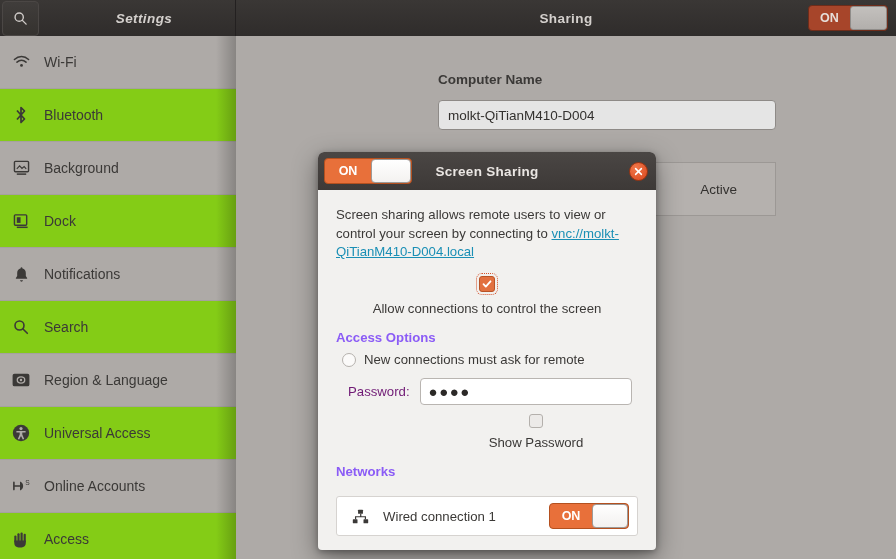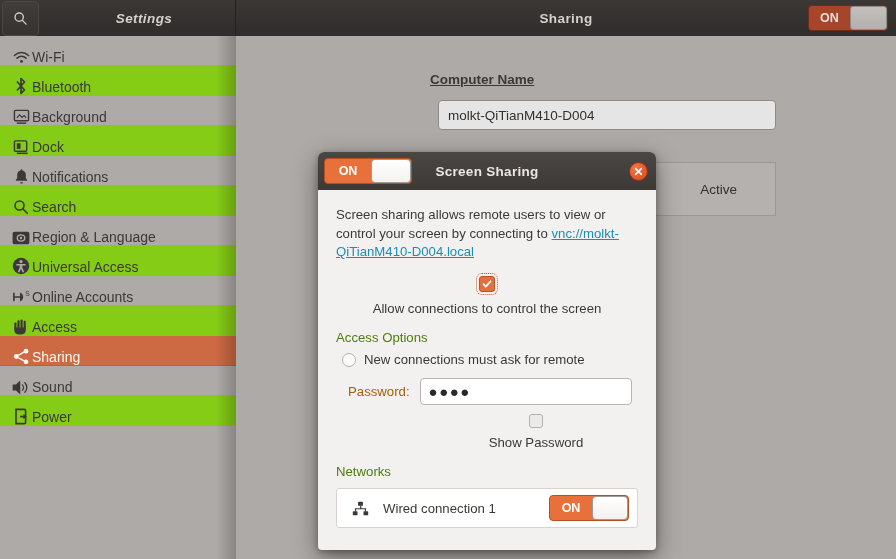--- a/index.html
+++ b/index.html
@@ -48,44 +48,44 @@
     border: 1px solid #8f8c89;
   }
 
   
   .sidebar {
     position: absolute; left: 0; top: 36px;
     width: 236px; height: 523px;
     background: #aeaaa7; overflow: hidden;
   }
   .sb-item {
-    height: 30px; display: flex; align-items: flex-end;
-    padding-left: 10px; 
+    height: 53px; display: flex; align-items: center;
+    padding-left: 10px; gap: 12px;
     border-bottom: 1px solid #a5a19e;
     color: #3b3937; font-size: 14px;
   }
   .sb-item.alt { background: #84cc16; }
   .sb-item.sel { background: #cd6a44; border-bottom-color: #c06038; }
   .sb-item.sel .sb-label { color: #fdf6f2; }
   .sb-ico { width: 22px; display: flex; justify-content: center; align-items: center; flex: 0 0 22px; }
   .sb-label { white-space: nowrap; }
   .sb-shadow {
     position: absolute; left: 216px; top: 36px; width: 20px; height: 523px;
     background: linear-gradient(to right, rgba(0,0,0,0), rgba(0,0,0,.22));
     pointer-events: none;
   }
 
   
   .main {
     position: absolute; left: 236px; top: 36px;
     width: 660px; height: 523px; background: #aeaaa7;
   }
   .cname-label {
-    position: absolute; left: 194px; top: 36px;
-    font-size: 13.5px; font-weight: bold; color: #3b3937; text-decoration: underline;
+    position: absolute; left: 202px; top: 36px;
+    font-size: 13.5px; font-weight: bold; color: #3b3937;
   }
   .cname-input {
     position: absolute; left: 202px; top: 64px;
     width: 338px; height: 30px;
     background: #e5e5e5; border: 1px solid #8e8a87; border-radius: 4px;
     font-size: 13.5px; color: #33312f; padding: 0 9px;
     display: flex; align-items: center;
   }
   .active-row {
     position: absolute; left: 202px; top: 126px;
@@ -140,51 +140,51 @@
 
   .chk-row { display: flex; align-items: center; gap: 9px; margin-top: 14px; flex-direction: column; }
   .chk-box {
     width: 16px; height: 16px; border-radius: 3px;
     background: #e2703f; border: 1px solid #b75327;
     display: flex; align-items: center; justify-content: center;
     outline: 1px dotted #d4522a; outline-offset: 2px;
   }
   .chk-lbl { font-size: 13.2px; color: #3b3937; }
 
-  .sec-title { font-size: 13.2px; font-weight: normal; color: #4d7c0f; margin-top: 14px; }
+  .sec-title { font-size: 13.2px; font-weight: bold; color: #8b5cf6; margin-top: 14px; }
 
   .radio-row { display: flex; align-items: center; gap: 8px; margin-top: 7px; padding-left: 6px; }
   .radio {
     width: 14px; height: 14px; border-radius: 50%;
     background: #fbfaf9; border: 1px solid #b5b1ad; flex: 0 0 14px;
   }
   .radio.on {
     background: #e2703f; border-color: #b04f23;
     display: flex; align-items: center; justify-content: center;
   }
   .radio.on::after { content: ""; width: 5px; height: 5px; border-radius: 50%; background: #fff; }
   .radio-lbl { font-size: 13.2px; color: #3b3937; }
 
   .pw-row { display: flex; align-items: center; gap: 10px; margin-top: 11px; padding-left: 12px; }
-  .pw-lbl { font-size: 13.2px; color: #a16207; text-align: center; }
+  .pw-lbl { font-size: 13.2px; color: #701a75; text-align: center; }
   .pw-input {
     width: 212px; height: 27px; background: #fff;
     border: 1px solid #b9b5b1; border-radius: 4px;
     display: flex; align-items: center; padding: 0 8px;
     font-size: 15px; color: #2b2927; letter-spacing: 1.5px;
   }
   .showpw-row { display: flex; align-items: center; gap: 7px; margin-top: 9px; padding-left: 98px; flex-direction: column; }
   .showpw-box {
     width: 14px; height: 14px; border-radius: 3px;
     background: #eceae8; border: 1px solid #b4b0ac;
   }
   .showpw-lbl { font-size: 13.2px; color: #3b3937; }
 
   .net-list {
-    margin-top: 9px; background: #fff;
+    margin-top: 17px; background: #fff;
     border: 1px solid #d6d3d0; border-radius: 3px;
   }
   .net-row {
     height: 38px; display: flex; align-items: center;
     padding: 0 8px 0 12px; gap: 12px;
   }
   .net-name { font-size: 13.2px; color: #3b3937; flex: 1; }
   .net-toggle {
     width: 80px; height: 26px; border-radius: 4px;
     background: #e8703a; border: 1px solid #b4501f;

